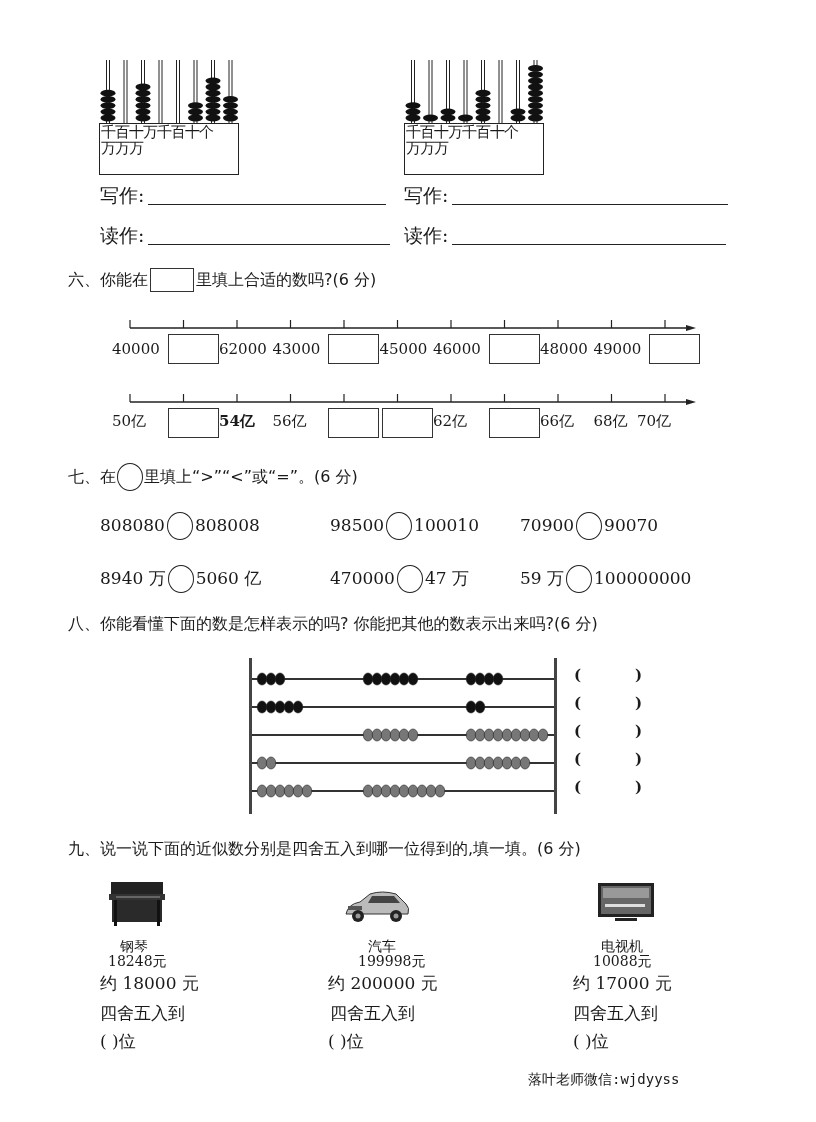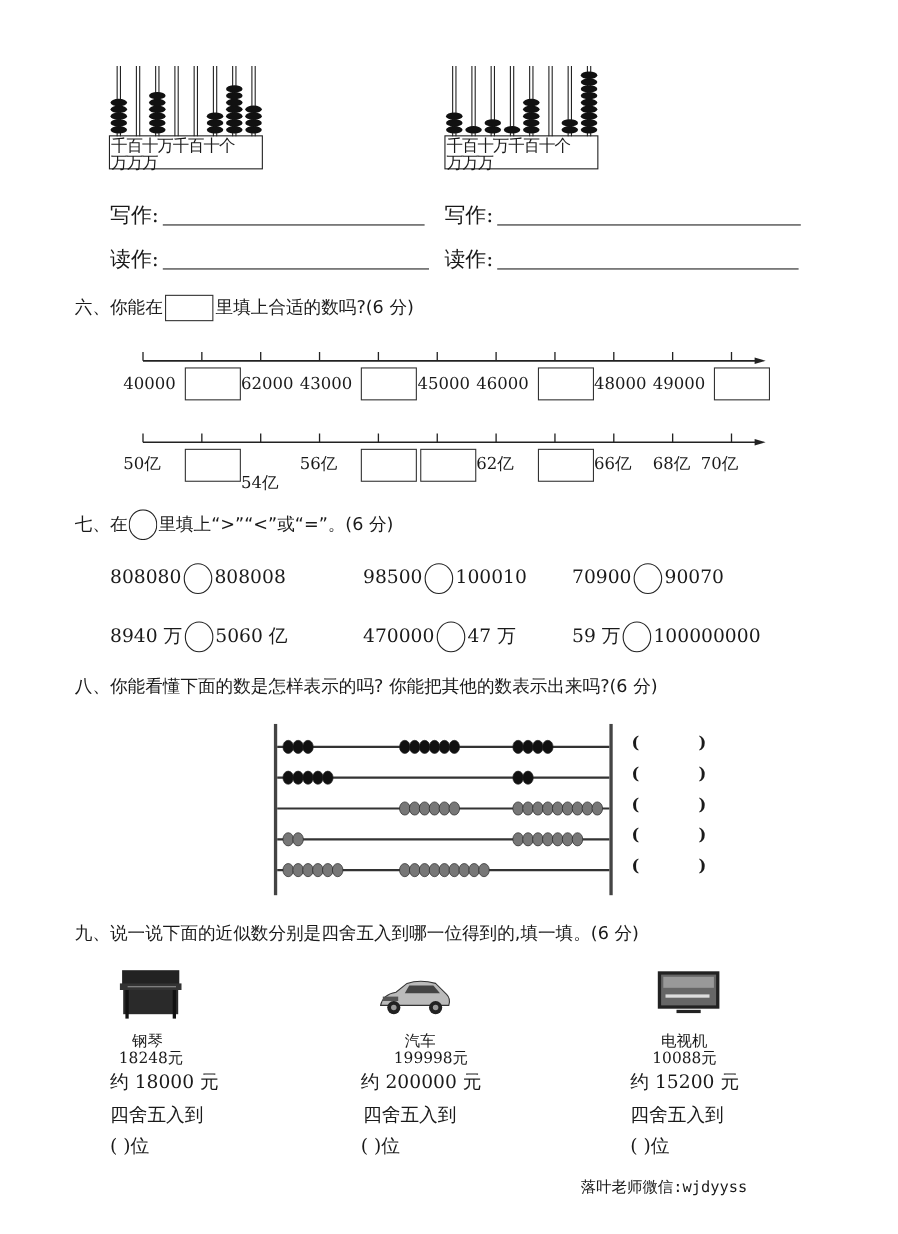--- a/index.html
+++ b/index.html
@@ -1,21 +1,21 @@
 <!DOCTYPE html>
 <html><head>
 <meta charset="utf-8">
 <style>
   html, body { margin:0; padding:0; background:#fff; }
   body { width:816px; height:1122px; position:relative; overflow:hidden;
          font-family:"DejaVu Serif","Liberation Serif",serif; color:#1a1a1a; }
   .abs { position:absolute; }
   .abacus { position:absolute; width:142px; height:100px; }
   .abacus svg { position:absolute; left:0; top:0; }
-  .ab-label { position:absolute; left:0; top:63px; width:140px; height:31px; border:1px solid #222;
+  .ab-label { position:absolute; left:0; top:63px; width:140px; height:52px; border:1px solid #222;
               font-size:15px; line-height:16px; letter-spacing:-1px; box-sizing:border-box; padding-left:1px; }
   .ab-label .row1 { white-space:nowrap; }
   .wr { position:absolute; font-size:19px; }
   .uline { position:absolute; border-bottom:1.5px solid #222; height:0; }
   .heading { position:absolute; font-family:"DejaVu Sans","Liberation Sans",sans-serif; font-size:16px; white-space:nowrap; }
   .heading .inbox { display:inline-block; width:42px; height:22px; border:1.5px solid #333; vertical-align:middle; margin:0 2px; }
   .heading .incirc { display:inline-block; width:24px; height:26px; border:1.5px solid #222; border-radius:50%; vertical-align:middle; margin:0 1px; clip-path:inset(0 0 0 0); }
   .nl-label { position:absolute; font-size:15px; white-space:nowrap; }
   .nl-box { position:absolute; width:49px; height:28px; border:1.5px solid #333; background:#fff; }
   .cmp { position:absolute; font-size:17px; white-space:nowrap; }
@@ -183,21 +183,21 @@
       <line x1="430" y1="2" x2="430" y2="10" stroke="#222" stroke-width="1.2"></line>
       <line x1="483.5" y1="2" x2="483.5" y2="10" stroke="#222" stroke-width="1.2"></line>
       <line x1="537" y1="2" x2="537" y2="10" stroke="#222" stroke-width="1.2"></line>
     </g>
   <line x1="2" y1="10" x2="560" y2="10" stroke="#222" stroke-width="1.5"></line>
   <polygon points="568,10 558,7 558,13" fill="#222"></polygon>
 </svg>
 <div id="nl2">
     <div class="nl-label" style="top: 412px; left: 112px;">50亿</div>
     <div class="nl-box" style="left: 167.5px; top: 408px;"></div>
-    <div class="nl-label" style="top: 430px; left: 219px;">54亿</div>
+    <div class="nl-label" style="top: 412px; left: 219px; font-weight: bold;">54亿</div>
     <div class="nl-label" style="top: 412px; left: 272.5px;">56亿</div>
     <div class="nl-box" style="left: 328px; top: 408px;"></div>
     <div class="nl-box" style="left: 381.5px; top: 408px;"></div>
     <div class="nl-label" style="top: 412px; left: 433px;">62亿</div>
     <div class="nl-box" style="left: 488.5px; top: 408px;"></div>
     <div class="nl-label" style="top: 412px; left: 540px;">66亿</div>
     <div class="nl-label" style="top: 412px; left: 593.5px;">68亿</div>
     <div class="nl-label" style="top: 412px; left: 637px;">70亿</div>
   </div>
 
@@ -333,18 +333,18 @@
 <div class="item" style="left:573px;top:880px;">
   <svg class="abs" style="left:24px;top:2px;" width="58" height="44">
     <rect x="1" y="1" width="56" height="34" fill="#222"></rect>
     <rect x="4" y="4" width="50" height="28" fill="#666"></rect>
     <rect x="6" y="6" width="46" height="10" fill="#999"></rect>
     <rect x="8" y="22" width="40" height="3" fill="#ddd"></rect>
     <rect x="18" y="36" width="22" height="3" fill="#222"></rect>
   </svg>
   <div class="name" style="left:28px;">电视机</div>
   <div class="price" style="left:20px;">10088元</div>
-  <div class="approx" style="top:92px;">约 15200 元</div>
+  <div class="approx" style="top:92px;">约 17000 元</div>
   <div class="round" style="top:122px;">四舍五入到</div>
   <div class="blank" style="top:150px;">(       )位</div>
 </div>
 
 <div class="footer">落叶老师微信:wjdyyss</div>
 
 </body></html>

